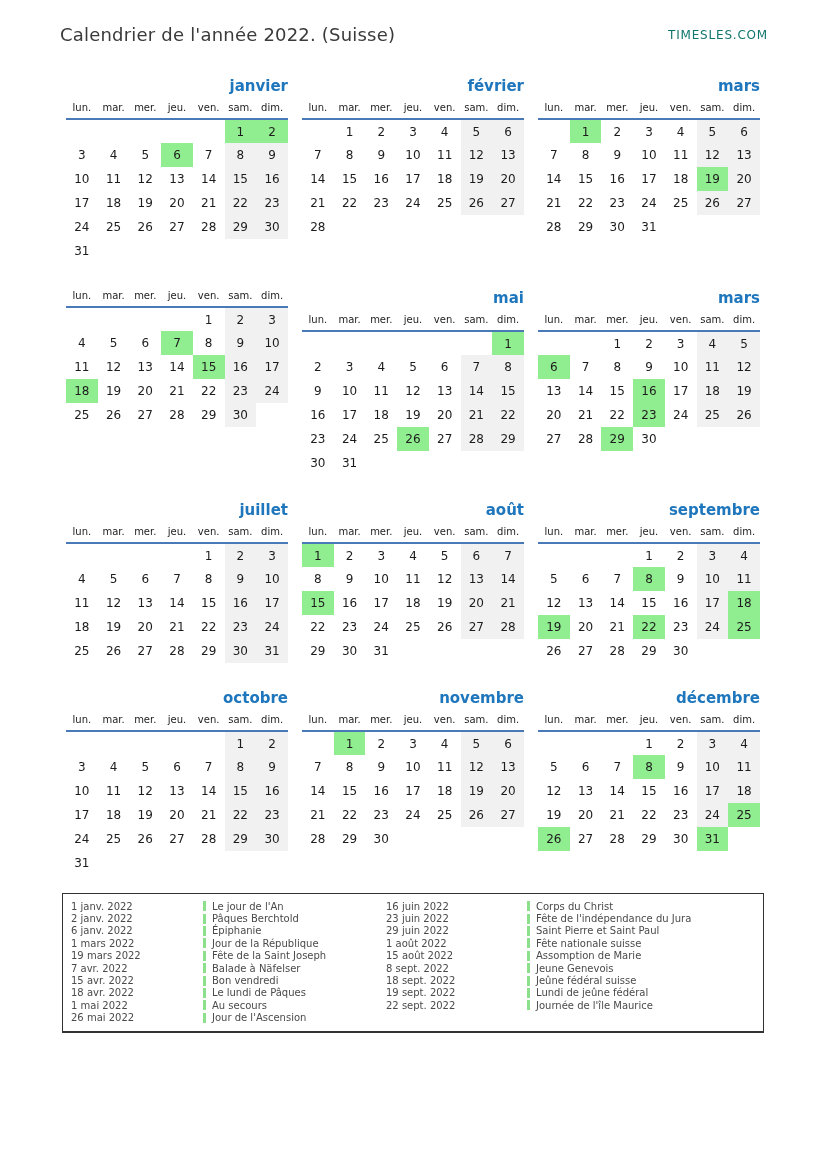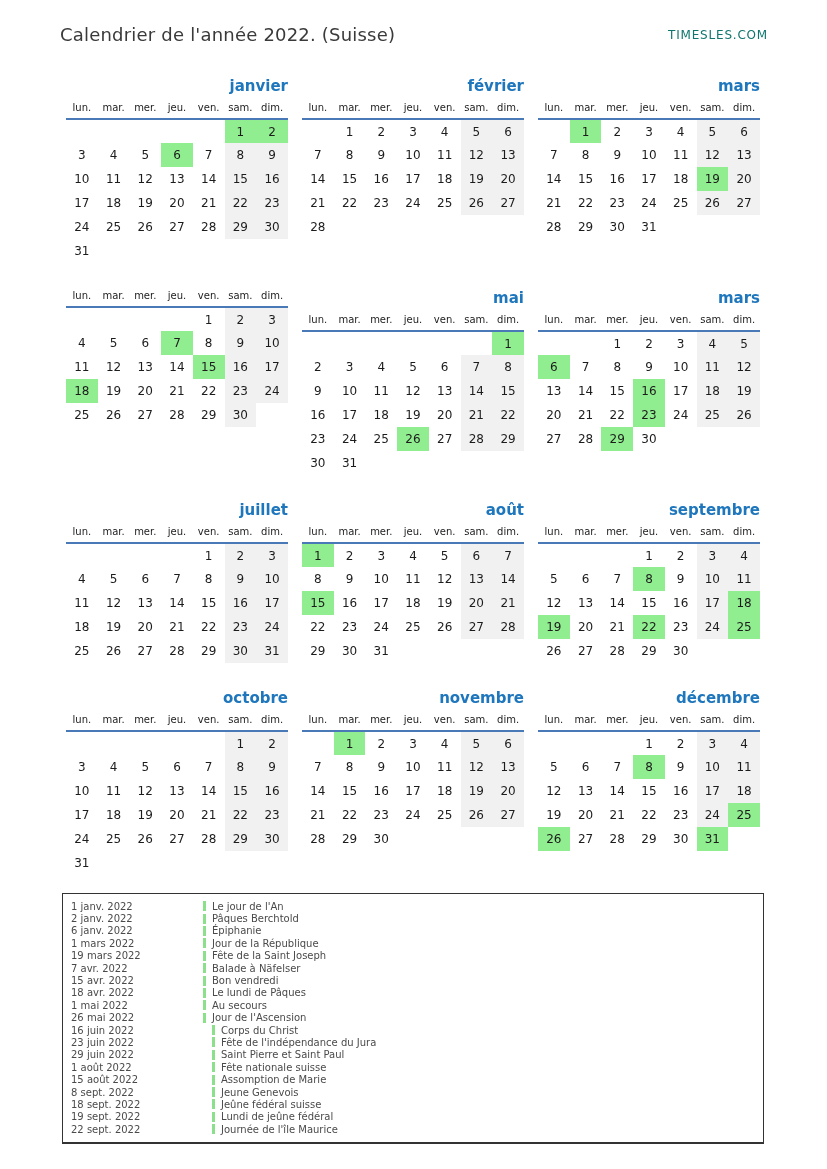--- a/index.html
+++ b/index.html
@@ -63,21 +63,20 @@
   .month td.hol{background:var(--green);}
 
   
   .legend{
     margin:18px 0 0 62px;
     width:702px;
     border:1px solid #333;
     border-bottom-width:2px;
     padding:6px 0 7px 8px;
     display:flex;
-    flex-direction:column;
   }
   .legend-col{display:flex;flex-direction:column;}
   .legend-col.c1{width:315px;}
   .legend-col.c2{flex:1;}
   .legend-row{
     display:flex;align-items:center;height:12.4px;
     font-size:10px;color:var(--legend-ink);white-space:nowrap;
   }
   .legend-date{display:inline-block;}
   .c1 .legend-date{width:132px;}

